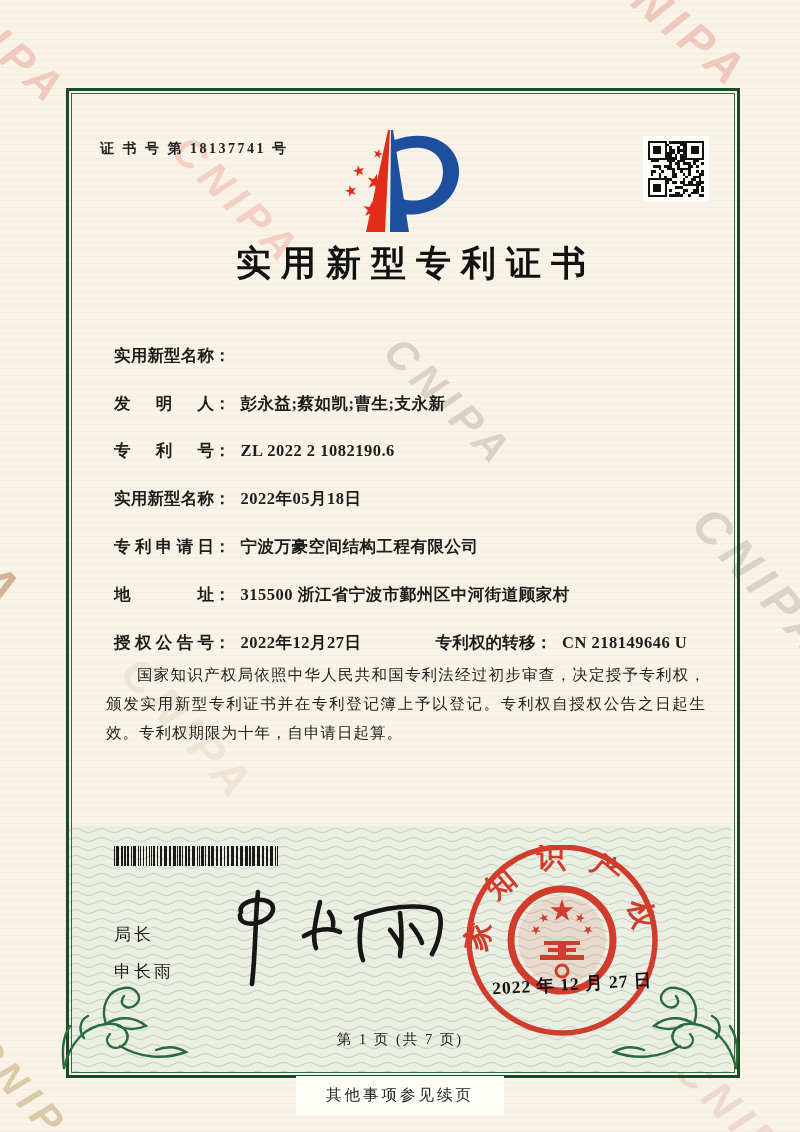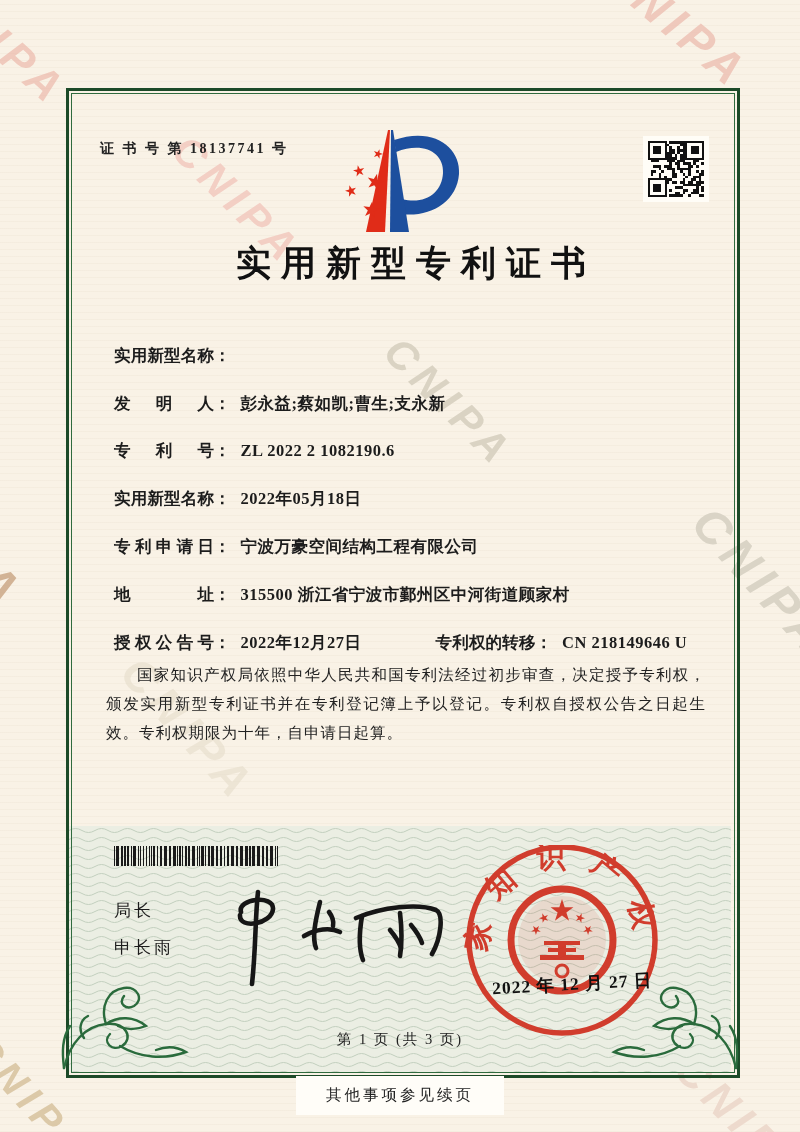--- a/index.html
+++ b/index.html
@@ -47,21 +47,21 @@
   .frow{height:47.8px;display:flex;align-items:center;white-space:nowrap;font-weight:bold;}
   .flabel{display:inline-block;width:100px;text-align:justify;text-align-last:justify;}
   .fcolon{margin-right:10px;}
   .fvalue{letter-spacing:.5px;}
   .grant-gap{display:inline-block;width:74px;}
   .paras{position:absolute;left:98px;top:652px;width:616px;z-index:5;
     font-size:15.5px;line-height:29px;letter-spacing:1px;text-align:justify;color:#222;}
   .paras p{margin:8px;text-indent:2em;}
   .barcode{position:absolute;left:114px;top:846px;height:20px;display:flex;align-items:stretch;z-index:5;}
   .barcode span{display:block;background:#1a1a1a;}
-  .issuer{position:absolute;left:114px;top:892px;z-index:5;font-size:17px;letter-spacing:3px;line-height:37px;}
+  .issuer{position:absolute;left:114px;top:916px;z-index:5;font-size:17px;letter-spacing:3px;line-height:37px;}
   .signature{position:absolute;left:228px;top:886px;z-index:5;}
   .seal{position:absolute;left:462px;top:845px;z-index:6;opacity:.93;}
   .seal-date{position:absolute;left:492px;top:972px;z-index:7;font-size:17.5px;font-weight:700;
     letter-spacing:1px;color:#111;transform:rotate(-3deg);white-space:nowrap;}
   .page-info{position:absolute;left:0;top:1030px;width:100%;text-align:center;z-index:5;
     font-size:14.5px;letter-spacing:2px;color:#222;}
   .continuation{position:absolute;left:50%;top:1076px;transform:translateX(-50%);z-index:5;
     background:#fffdf8;padding:9px 30px;font-size:15.5px;letter-spacing:3px;color:#222;}
 </style>
 </head>
@@ -421,16 +421,16 @@
       <use href="#star" transform="translate(126 85) scale(5) rotate(35)" fill="#d03020"></use>
       <rect x="82" y="96" width="36" height="4" fill="#d03020"></rect>
       <rect x="86" y="103" width="28" height="4" fill="#d03020"></rect>
       <rect x="78" y="110" width="44" height="5" fill="#d03020"></rect>
       <rect x="96" y="100" width="8" height="10" fill="#d03020"></rect>
       <circle cx="100" cy="126" r="6" fill="none" stroke="#d03020" stroke-width="3"></circle>
     </g>
   </svg>
   <div class="seal-date">2022 年 12 月 27 日</div>
 
-  <div class="page-info">第 1 页 (共 3 页)</div>
+  <div class="page-info">第 1 页 (共 7 页)</div>
   <div class="continuation">其他事项参见续页</div>
 
 </div>
 
 </body></html>

